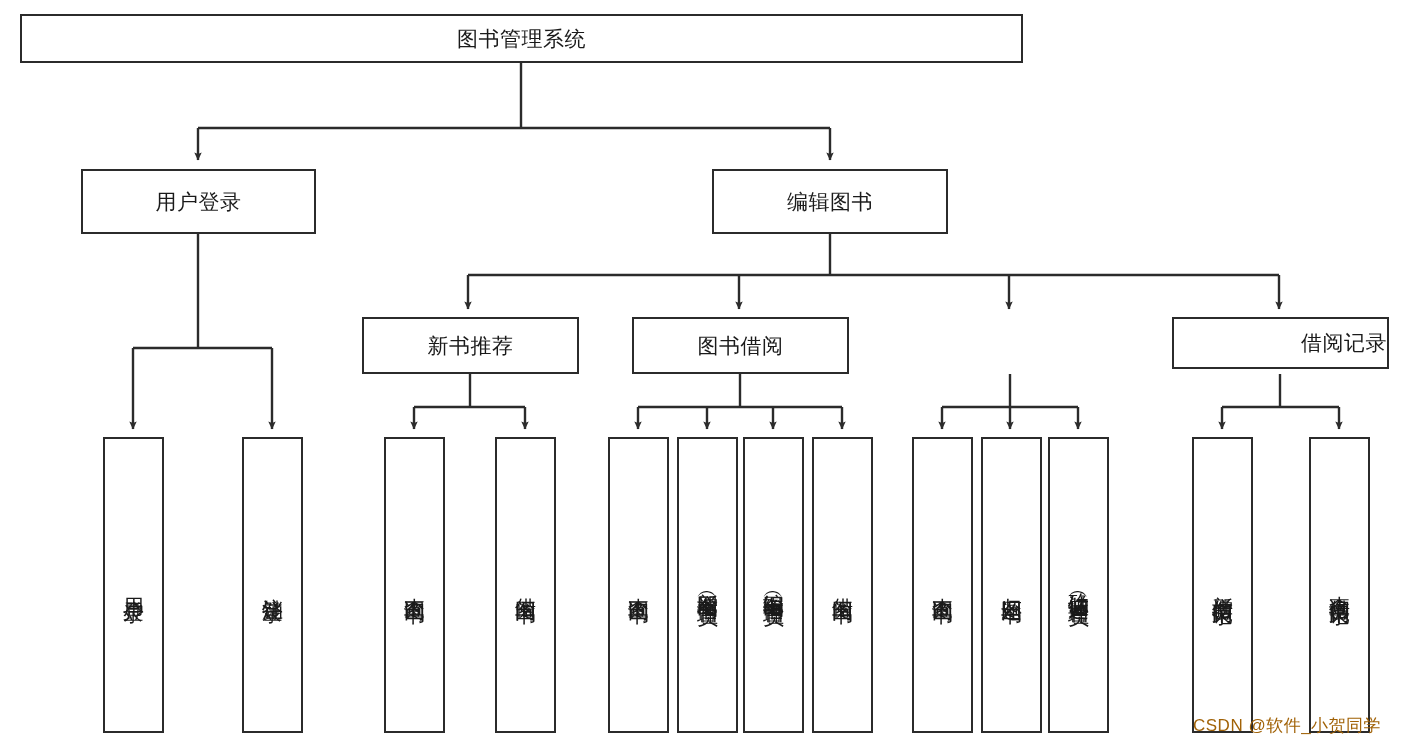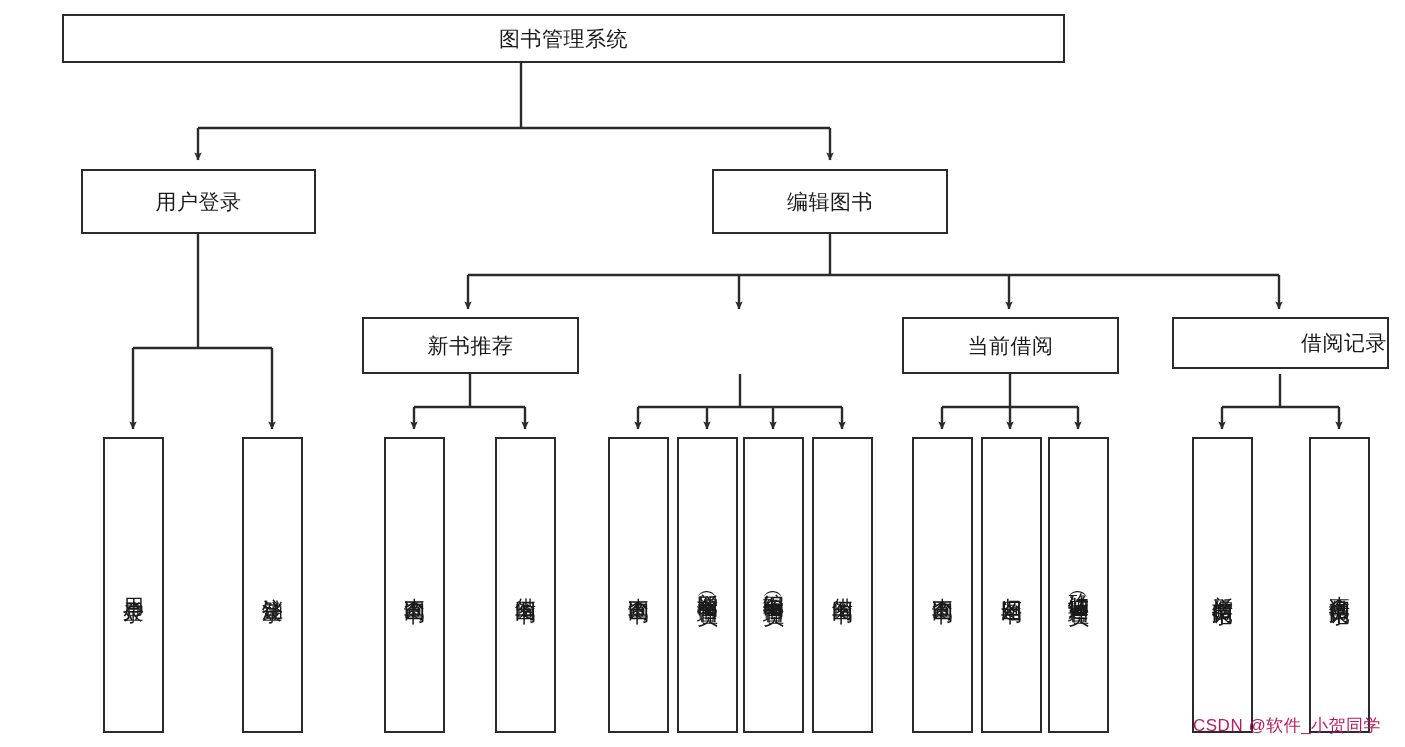--- a/index.html
+++ b/index.html
@@ -53,21 +53,21 @@
     text-orientation: upright;
     white-space: nowrap;
     display: block;
   }
   .node .label {
     display: block;
   }
   .watermark {
     position: absolute;
     font-size: 17px;
-    color: #be185d;
+    color: #a16207;
     white-space: nowrap;
     letter-spacing: 0.5px;
   }
 </style>
 </head>
 <body>
 
 <div id="canvas">
 
   <svg id="edges" viewBox="0 0 1405 747" xmlns="http://www.w3.org/2000/svg">
@@ -113,36 +113,36 @@
       <path d="M1010,407 L1010,429" marker-end="url(#arrow)"></path>
       <path d="M1078,407 L1078,429" marker-end="url(#arrow)"></path>
 
       <path d="M1280,374 L1280,407"></path>
       <path d="M1222,407 L1339,407"></path>
       <path d="M1222,407 L1222,429" marker-end="url(#arrow)"></path>
       <path d="M1339,407 L1339,429" marker-end="url(#arrow)"></path>
     </g>
   </svg>
 
-  <div class="node horiz" style="left:20px; top:14px; width:1003px; height:49px;margin-left:42px;">
+  <div class="node horiz" style="left:20px; top:14px; width:1003px; height:49px;">
     <span class="label">图书管理系统</span>
   </div>
 
   <div class="node horiz" style="left:81px; top:169px; width:235px; height:65px;">
     <span class="label">用户登录</span>
   </div>
   <div class="node horiz" style="left:712px; top:169px; width:236px; height:65px;">
     <span class="label">编辑图书</span>
   </div>
 
   <div class="node horiz" style="left:362px; top:317px; width:217px; height:57px;text-align:center;">
     <span class="label">新书推荐</span>
   </div>
-  <div class="node horiz" style="left:902px; top:317px; width:217px; height:57px;">
-    <span class="label">当前借阅</span>
+  <div class="node horiz" style="left:632px; top:317px; width:217px; height:57px;">
+    <span class="label">图书借阅</span>
   </div>
   <div class="node horiz" style="left:1172px; top:317px; width:217px; height:52px;justify-content:flex-end;">
     <span class="label">借阅记录</span>
   </div>
 
   <div class="node vert" style="left:103px; top:437px; width:61px; height:296px;">
     <span class="label">用户登录</span>
   </div>
   <div class="node vert" style="left:242px; top:437px; width:61px; height:296px;">
     <span class="label">注销登录</span>

